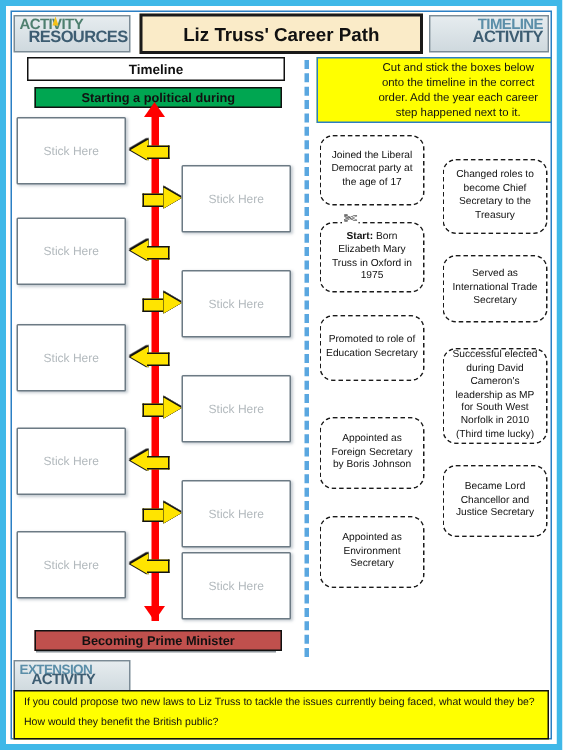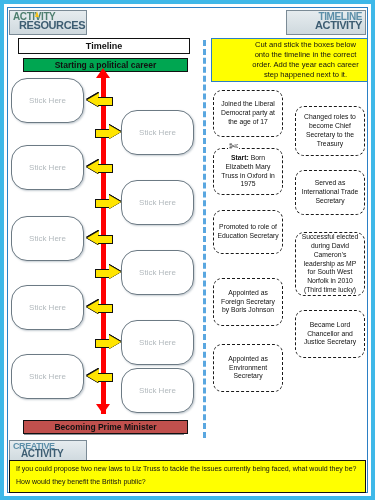--- a/index.html
+++ b/index.html
@@ -84,21 +84,21 @@
     background:#ff0000;
   }
   .red-head{position:absolute;left:87px;width:0;height:0;
     border-left:7px solid transparent;border-right:7px solid transparent;}
   .red-head.up{top:30px;border-bottom:10px solid #ff0000;}
   .red-head.down{top:366px;border-top:10px solid #ff0000;}
 
   
   .stick{
     position:absolute;width:73px;height:45px;
-    border:1.2px solid #6c7a84;border-radius:16px;background:#fff;
+    border:1.2px solid #6c7a84;border-radius:1px;background:#fff;
     box-sizing:border-box;display:flex;align-items:center;justify-content:center;
     box-shadow:1px 1px 2px rgba(90,110,125,.35);
   }
   .stick span{font-size:8px;color:#b2b9bd;font-weight:500;}
   .stick.l{left:2px;}
   .stick.r{left:112px;}
 
   
   .yarrow{position:absolute;width:26px;height:15px;}
   .yarrow .shaft{
@@ -172,35 +172,38 @@
   <div class="frame-inner"></div>
   <div class="frame-line"></div>
 
   <div class="header">
     <div class="logo logo-left">
       <div class="flame"></div>
       <span class="l1">ACTIVITY</span>
       <span class="l2">RESOURCES</span>
     </div>
 
+    <div class="title-box">
+      <span>Liz Truss' Career Path</span>
+    </div>
 
     <div class="logo logo-right">
       <span class="l1">TIMELINE</span>
       <span class="l2">ACTIVITY</span>
     </div>
   </div>
 
   <div class="left-col">
 
     <div class="timeline-bar">
       <span>Timeline</span>
     </div>
 
     <div class="start-bar">
-      <span>Starting a political career</span>
+      <span>Starting a political during</span>
     </div>
 
     <div class="red-head up"></div>
     <div class="red-axis"></div>
     <div class="red-head down"></div>
 
     <div class="stick l" style="top:40px">
       <span>Stick Here</span>
     </div>
     <div class="yarrow left" style="left:78px;top:55px">
@@ -323,21 +326,21 @@
     </div>
 
     <div class="card" style="left:2px;top:306px;width:70px;height:48px">
       <span>Appointed as Environment Secretary</span>
     </div>
   </div>
 
   <div class="top-rule"></div>
 
   <div class="ext-logo">
-    <span class="l1">CREATIVE</span>
+    <span class="l1">EXTENSION</span>
     <span class="l2">ACTIVITY</span>
   </div>
 
   <div class="ext-box">
     <p>If you could propose two new laws to Liz Truss to tackle the issues currently being faced, what would they be?</p>
     <p>How would they benefit the British public?</p>
   </div>
 
 </div>
 

